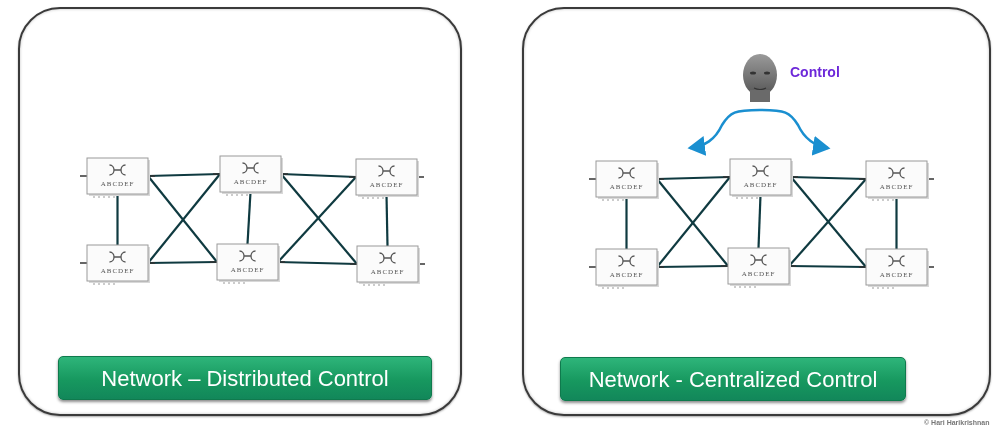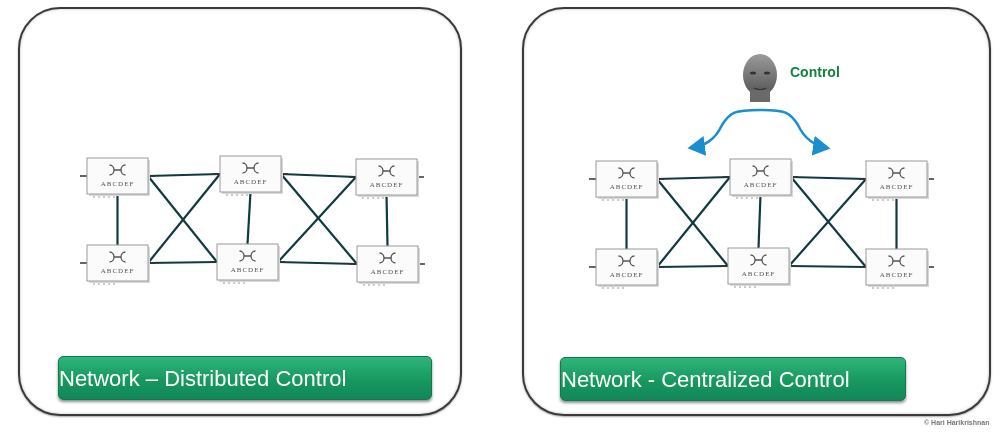--- a/index.html
+++ b/index.html
@@ -1,25 +1,25 @@
 <!DOCTYPE html>
 <html><head>
 <meta charset="utf-8">
 <style>
   html,body{margin:0;padding:0;background:#ffffff;}
   body{width:1000px;height:435px;position:relative;overflow:hidden;font-family:"Liberation Sans",sans-serif;}
   .panel{position:absolute;border:2px solid #3a3a3a;border-radius:42px;background:#fff;box-shadow:inset 0 0 3px rgba(0,0,0,0.25),0 1px 2px rgba(0,0,0,0.35);box-sizing:border-box;}
   #panel-left{left:18px;top:7px;width:444px;height:409px;}
   #panel-right{left:522px;top:7px;width:469px;height:409px;}
-  .caption{position:absolute;height:44px;border-radius:5px;background:linear-gradient(#2eb57a,#17985f 55%,#12875a);color:#fff;font-size:22px;line-height:44px;text-align:left;box-shadow:0 2px 3px rgba(0,0,0,0.45);border:1px solid #0f7a4d;box-sizing:border-box;}
+  .caption{position:absolute;height:44px;border-radius:5px;background:linear-gradient(#2eb57a,#17985f 55%,#12875a);color:#fff;font-size:22px;line-height:44px;text-align:center;box-shadow:0 2px 3px rgba(0,0,0,0.45);border:1px solid #0f7a4d;box-sizing:border-box;}
   #caption-left{left:58px;top:356px;width:374px;}
   #caption-right{left:560px;top:357px;width:346px;}
   svg{position:absolute;left:0;top:0;}
   .sw-label{font-family:"Liberation Serif",serif;font-size:7px;letter-spacing:1px;fill:#555;}
-  #control-label{position:absolute;left:790px;top:64px;color:#15803d;font-weight:bold;font-size:14px;}
+  #control-label{position:absolute;left:790px;top:64px;color:#6d28d9;font-weight:bold;font-size:14px;}
   #credit{position:absolute;left:924px;top:419px;color:#777;font-size:7px;font-weight:bold;}
 </style>
 </head>
 <body>
 
 <div class="panel" id="panel-left"></div>
 <div class="panel" id="panel-right"></div>
 
 <svg width="1000" height="435">
   <defs>

